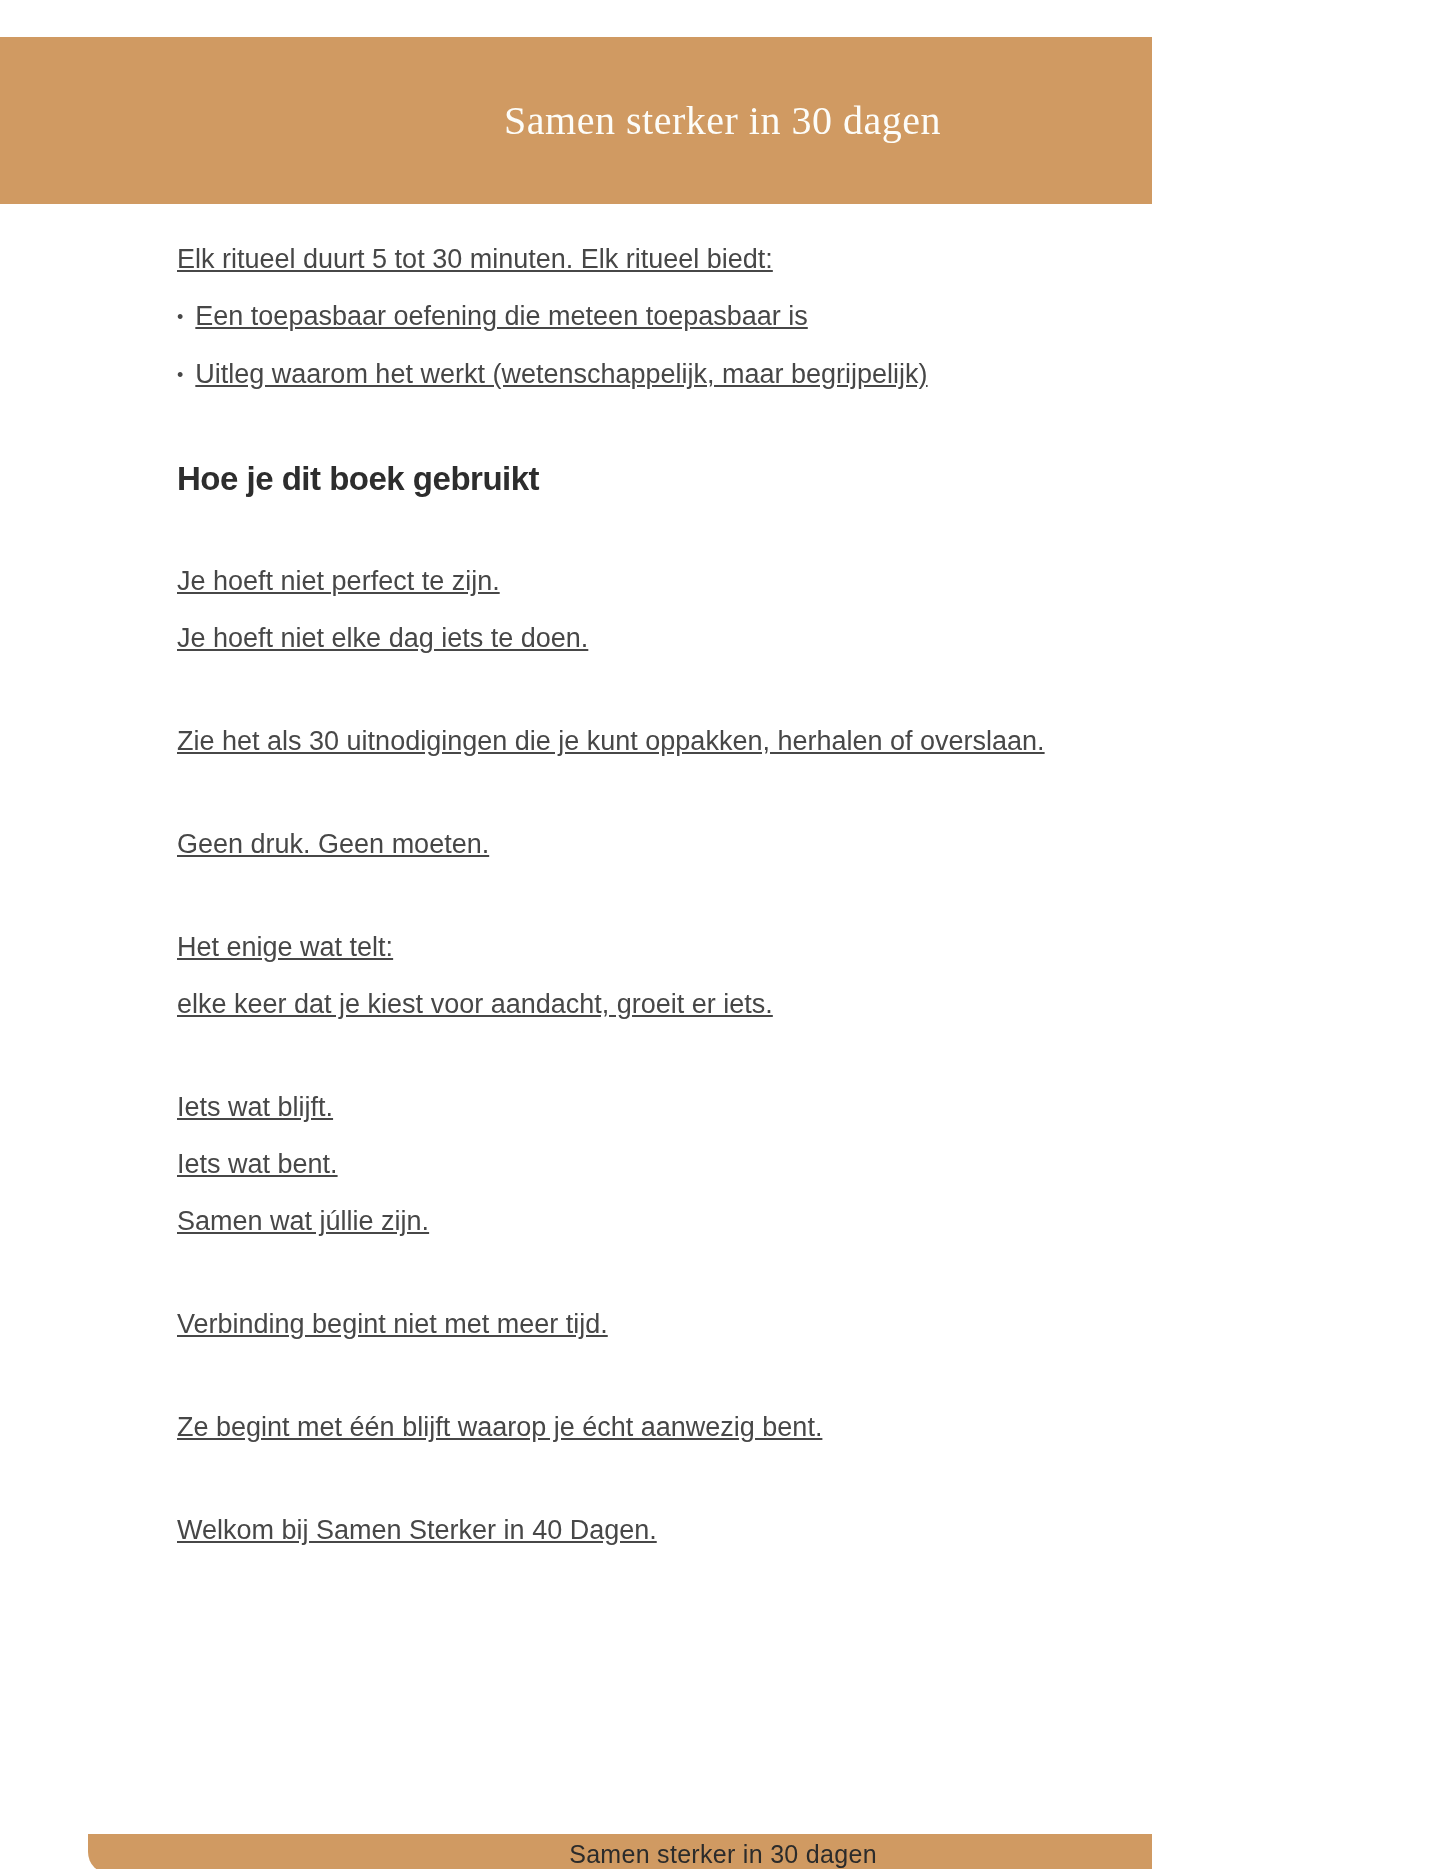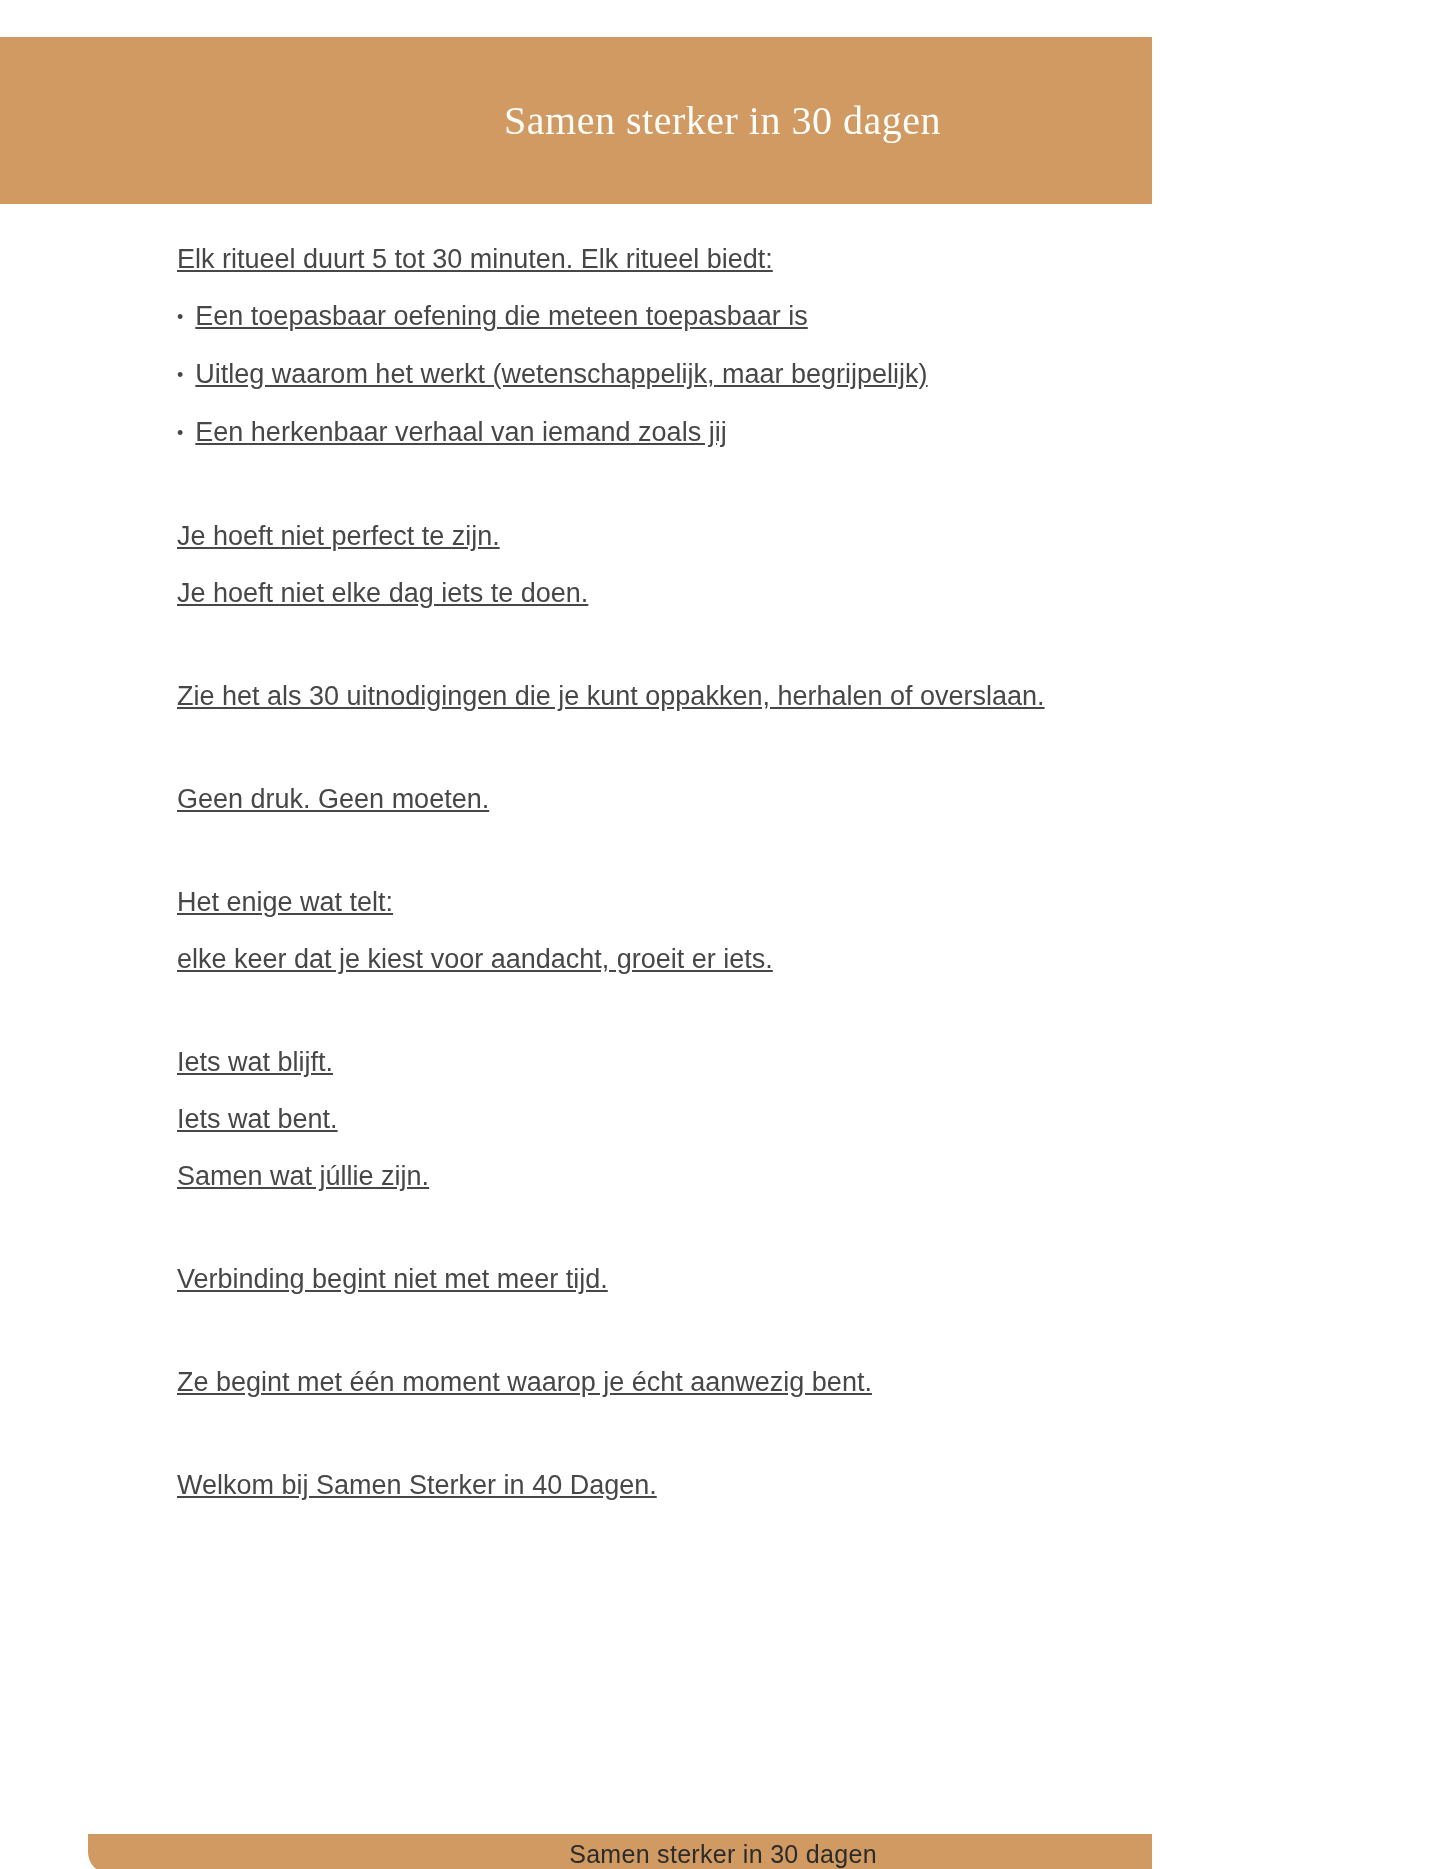--- a/index.html
+++ b/index.html
@@ -92,23 +92,23 @@
   <div class="header-banner">
     <div class="header-title">Samen sterker in 30 dagen</div>
   </div>
 
   <div class="content">
 
     <div class="para">
       <div class="line">Elk ritueel duurt 5 tot 30 minuten. Elk ritueel biedt:</div>
       <div class="line"><span class="bullet-marker">•</span><span>Een toepasbaar oefening die meteen toepasbaar is</span></div>
       <div class="line"><span class="bullet-marker">•</span><span>Uitleg waarom het werkt (wetenschappelijk, maar begrijpelijk)</span></div>
-      <div class="line"><span class="bullet-marker">•</span><span>Een herkenbaar verhaal van iemand zoals jij</span></div>
     </div>
 
+    <div class="section-heading">Hoe je dit boek gebruikt</div>
 
     <div class="para">
       <div class="line">Je hoeft niet perfect te zijn.</div>
       <div class="line">Je hoeft niet elke dag iets te doen.</div>
     </div>
 
     <div class="para">
       <div class="line">Zie het als 30 uitnodigingen die je kunt oppakken, herhalen of overslaan.</div>
     </div>
 
@@ -125,21 +125,21 @@
       <div class="line">Iets wat blijft.</div>
       <div class="line">Iets wat bent.</div>
       <div class="line">Samen wat júllie zijn.</div>
     </div>
 
     <div class="para">
       <div class="line">Verbinding begint niet met meer tijd.</div>
     </div>
 
     <div class="para">
-      <div class="line">Ze begint met één moment waarop je écht aanwezig bent.</div>
+      <div class="line">Ze begint met één blijft waarop je écht aanwezig bent.</div>
     </div>
 
     <div class="para">
       <div class="line">Welkom bij Samen Sterker in 40 Dagen.</div>
     </div>
 
   </div>
 
   <div class="footer-banner">
     <div class="footer-text">Samen sterker in 30 dagen</div>

